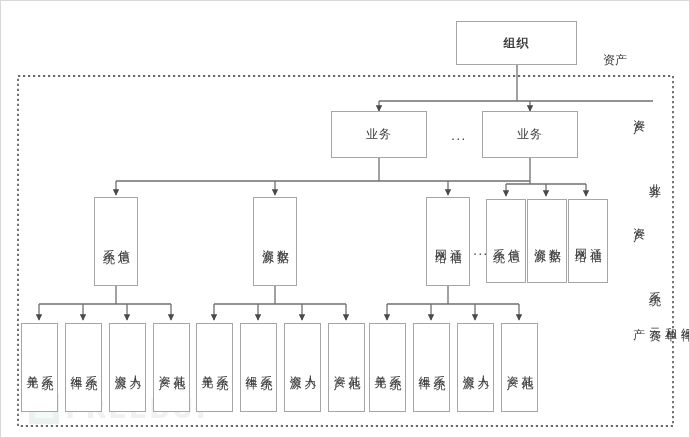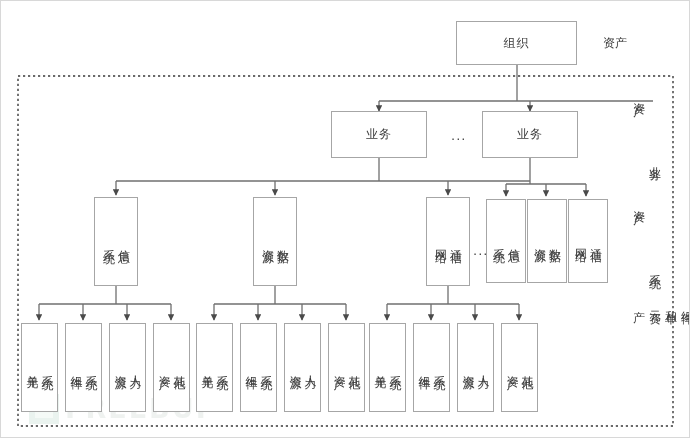--- a/index.html
+++ b/index.html
@@ -47,20 +47,21 @@
     writing-mode: vertical-rl;
     text-orientation: upright;
     letter-spacing: 2px;
     white-space: pre;
   }
   .side-label {
     position: absolute;
     color: #3a3a3a;
     font-size: 12px;
     z-index: 4;
+    margin-top: 17px;
   }
   .side-label-v {
     writing-mode: vertical-rl;
     text-orientation: upright;
     line-height: 16px;
     letter-spacing: 2px;
     height: auto;
     text-align: left;
     white-space: pre;
   }
@@ -157,21 +158,21 @@
     <path d="M 345 303 L 345 319" fill="none" stroke="#6f6f6f" stroke-width="1.3" marker-end="url(#arrow)"></path>
 
     <path d="M 447 285 L 447 303" fill="none" stroke="#6f6f6f" stroke-width="1.3"></path>
     <path d="M 386 303 L 518 303" fill="none" stroke="#6f6f6f" stroke-width="1.3"></path>
     <path d="M 386 303 L 386 319" fill="none" stroke="#6f6f6f" stroke-width="1.3" marker-end="url(#arrow)"></path>
     <path d="M 430 303 L 430 319" fill="none" stroke="#6f6f6f" stroke-width="1.3" marker-end="url(#arrow)"></path>
     <path d="M 474 303 L 474 319" fill="none" stroke="#6f6f6f" stroke-width="1.3" marker-end="url(#arrow)"></path>
     <path d="M 518 303 L 518 319" fill="none" stroke="#6f6f6f" stroke-width="1.3" marker-end="url(#arrow)"></path>
   </svg>
 
-  <div class="node node-h" style="left:455px; top:20px; width:121px; height:44px;">
+  <div class="node node-h" style="left:455px; top:20px; width:121px; height:44px;font-weight:bold;">
     <span>组织</span>
   </div>
 
   <div class="side-label" style="left:602px; top:34px;">
     <span>资产</span>
   </div>
 
   <div class="node node-h" style="left:330px; top:110px; width:96px; height:47px;">
     <span>业务</span>
   </div>

